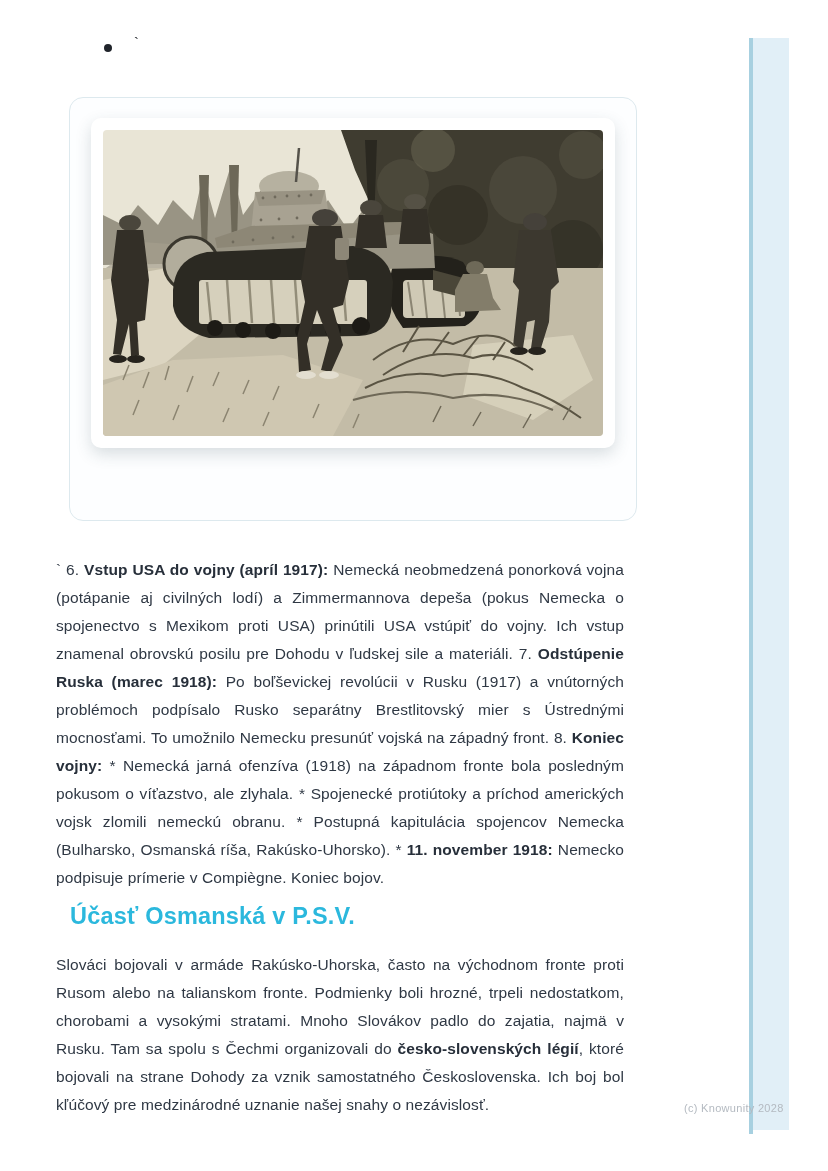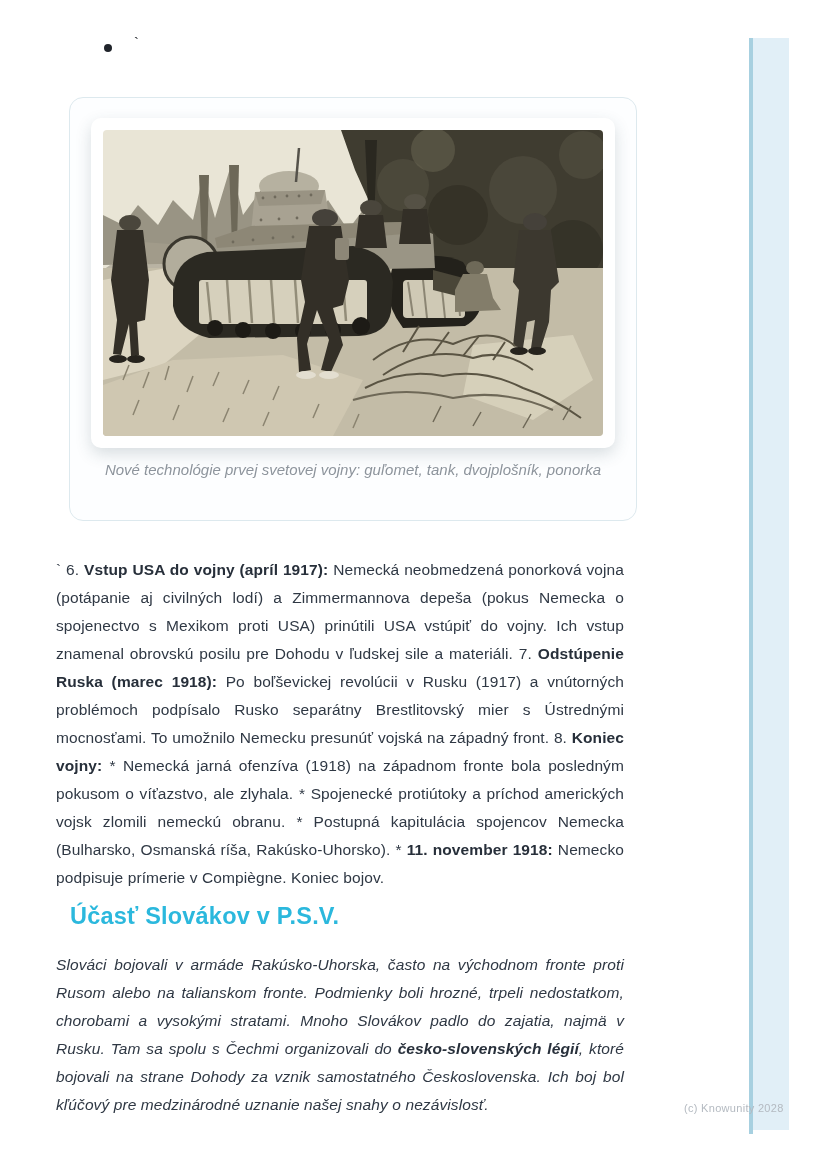--- a/index.html
+++ b/index.html
@@ -37,21 +37,21 @@
 
   
   .para {
     position: absolute; left: 56px; width: 568px;
     font-size: 15.5px; line-height: 28px; text-align: justify;
     -moz-text-align-last: left; text-align-last: left;
     color: #2f3844; letter-spacing: 0.1px;
   }
   .para b { font-weight: bold; color: #272f3a; }
   .para-1 { top: 556px; }
-  .para-2 { top: 951px; font-style: italic; }
+  .para-2 { top: 951px; }
 
   .section-heading {
     position: absolute; left: 70px; top: 903px;
     font-size: 23.5px; font-weight: bold; letter-spacing: 0.2px;
   }
 
   
   .side-strip { position: absolute; left: 749px; top: 38px; width: 40px; height: 1096px; z-index: 0; }
   .side-strip .strip-line { position: absolute; left: 0; top: 0; width: 4px; height: 100%; }
   .side-strip .strip-fill { position: absolute; left: 4px; top: 0; width: 36px; height: 99.6%; }
@@ -194,26 +194,25 @@
         <path d="M262,258 Q300,238 340,246 Q380,238 420,258 Q450,268 478,288"></path>
         <path d="M300,222 L316,196 M330,224 L346,202 M360,226 L376,206 M390,230 L402,212"></path>
         <path d="M250,270 Q300,255 350,268 Q400,258 450,280" stroke="#6e6857"></path>
       </g>
       <g stroke="#8b8470" stroke-width="1.5">
         <path d="M20,250 L26,235 M40,258 L46,242 M62,250 L66,236 M84,262 L90,246 M110,256 L116,242 M140,264 L146,250 M170,270 L176,256 M30,285 L36,270 M70,290 L76,275 M120,292 L126,278 M160,296 L166,282 M210,288 L216,274 M250,298 L256,284"></path>
         <path d="M330,292 L338,276 M370,296 L378,282 M420,298 L428,284 M460,290 L468,276" stroke="#6e6857"></path>
       </g>
     </svg>
   </div>
-  <div class="figure-caption">Nové technológie prvej svetovej vojny: guľomet, tank, dvojplošník, ponorka</div>
 </div>
 
 <p class="para para-1"><span>` 6. </span><b>Vstup USA do vojny (apríl 1917):</b><span> Nemecká neobmedzená ponorková vojna (potápanie aj civilných lodí) a Zimmermannova depeša (pokus Nemecka o spojenectvo s Mexikom proti USA) prinútili USA vstúpiť do vojny. Ich vstup znamenal obrovskú posilu pre Dohodu v ľudskej sile a materiáli. 7. </span><b>Odstúpenie Ruska (marec 1918):</b><span> Po boľševickej revolúcii v Rusku (1917) a vnútorných problémoch podpísalo Rusko separátny Brestlitovský mier s Ústrednými mocnosťami. To umožnilo Nemecku presunúť vojská na západný front. 8. </span><b>Koniec vojny:</b><span> * Nemecká jarná ofenzíva (1918) na západnom fronte bola posledným pokusom o víťazstvo, ale zlyhala. * Spojenecké protiútoky a príchod amerických vojsk zlomili nemeckú obranu. * Postupná kapitulácia spojencov Nemecka (Bulharsko, Osmanská ríša, Rakúsko-Uhorsko). * </span><b>11. november 1918:</b><span> Nemecko podpisuje prímerie v Compiègne. Koniec bojov.</span></p>
 
-<h2 class="section-heading" style="color: rgb(43, 184, 221);">Účasť Slovákov v P.S.V.</h2>
+<h2 class="section-heading" style="color: rgb(43, 184, 221);">Účasť Osmanská v P.S.V.</h2>
 
 <p class="para para-2"><span>Slováci bojovali v armáde Rakúsko-Uhorska, často na východnom fronte proti Rusom alebo na talianskom fronte. Podmienky boli hrozné, trpeli nedostatkom, chorobami a vysokými stratami. Mnoho Slovákov padlo do zajatia, najmä v Rusku. Tam sa spolu s Čechmi organizovali do </span><b>česko-slovenských légií</b><span>, ktoré bojovali na strane Dohody za vznik samostatného Československa. Ich boj bol kľúčový pre medzinárodné uznanie našej snahy o nezávislosť.</span></p>
 
 <div class="side-strip">
   <div class="strip-line" style="background: rgb(167, 208, 224);"></div>
   <div class="strip-fill" style="background: rgb(225, 239, 247);"></div>
 </div>
 
 <div class="copyright">(c) Knowunity 2028</div>
 

